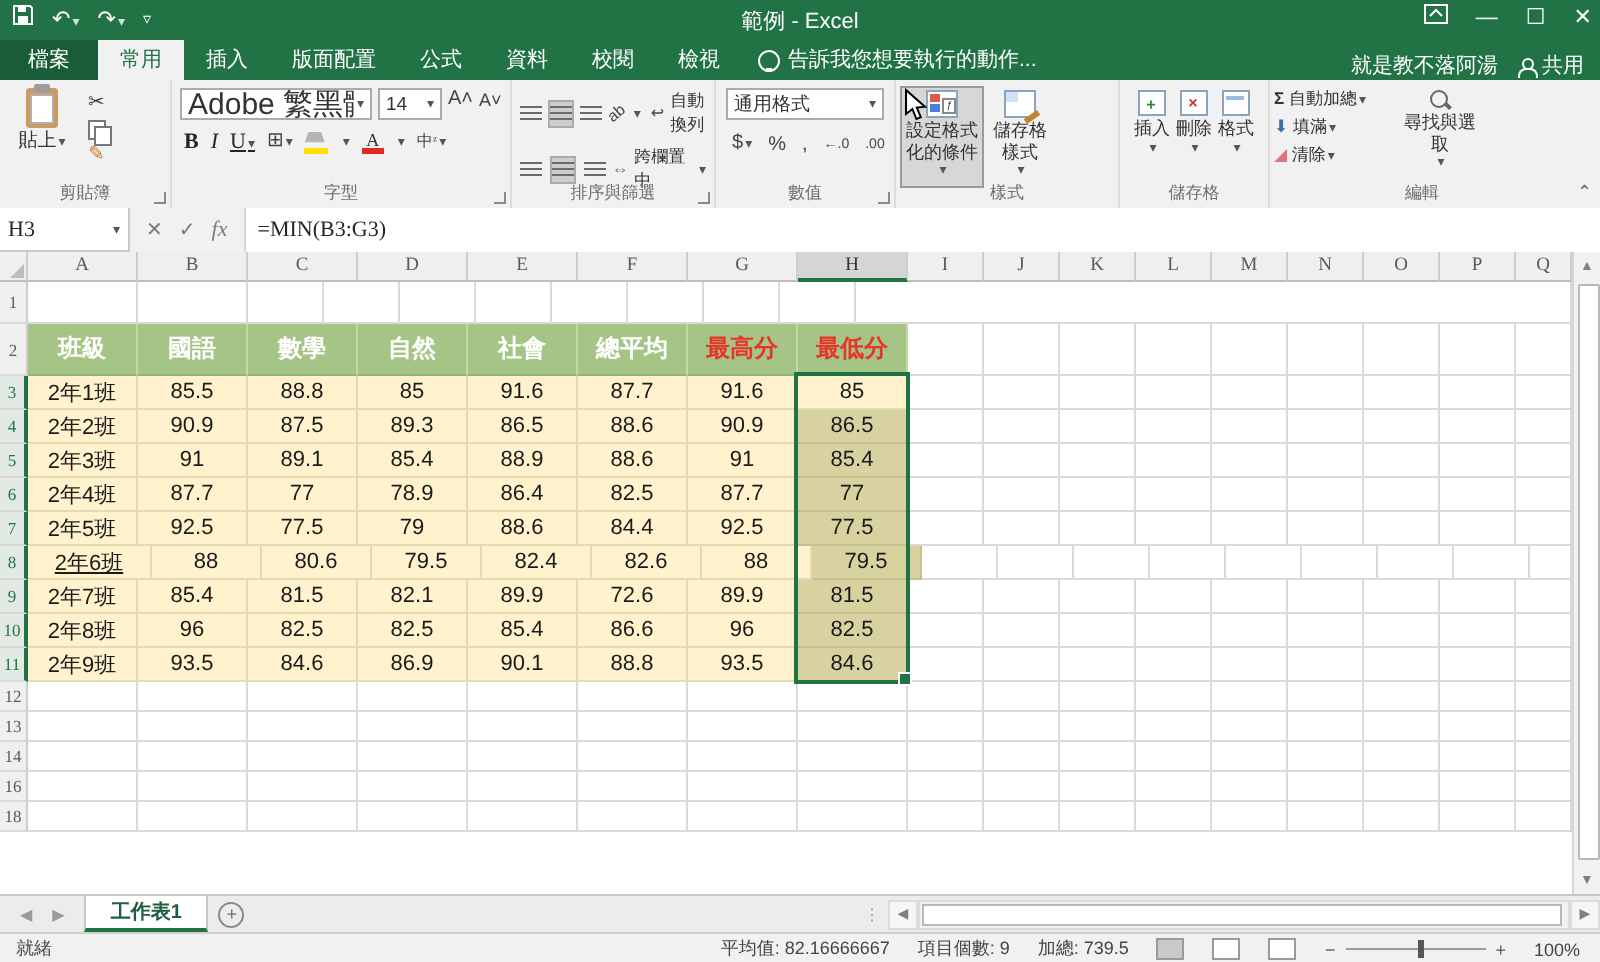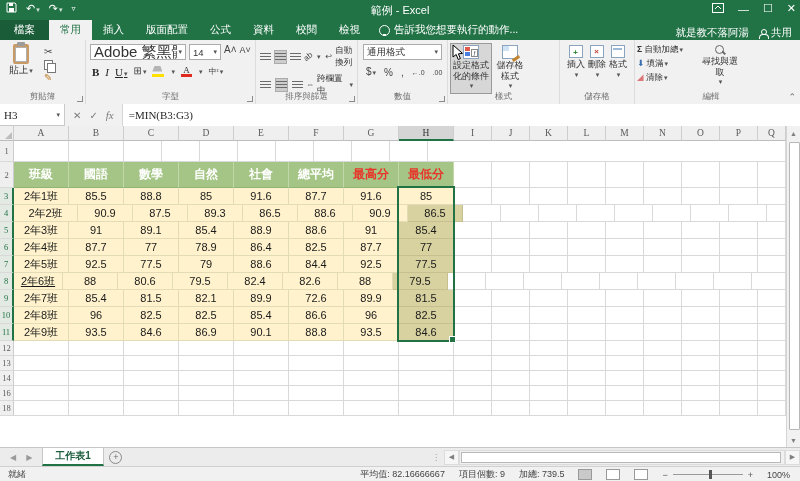--- a/index.html
+++ b/index.html
@@ -453,21 +453,21 @@
           <div class="cell c-empty" style="width: 38px;"></div>
           <div class="cell c-empty" style="width: 38px;"></div>
           <div class="cell c-empty" style="width: 38px;"></div>
           <div class="cell c-empty" style="width: 38px;"></div>
           <div class="cell c-empty" style="width: 38px;"></div>
           <div class="cell c-empty" style="width: 38px;"></div>
           <div class="cell c-empty" style="width: 27px; flex: 1 1 0%;"></div>
         </div>
         <div class="grow" style="height: 17px;">
           <div class="rh selrow">4</div>
-          <div class="cell c-data" style="width: 64px;">2年2班</div>
+          <div class="cell c-data" style="width: 55px;">2年2班</div>
           <div class="cell c-data" style="width: 55px;">90.9</div>
           <div class="cell c-data" style="width: 55px;">87.5</div>
           <div class="cell c-data" style="width: 55px;">89.3</div>
           <div class="cell c-data" style="width: 55px;">86.5</div>
           <div class="cell c-data" style="width: 55px;">88.6</div>
           <div class="cell c-data" style="width: 55px;">90.9</div>
           <div class="cell c-data c-sel" style="width: 55px;">86.5</div>
           <div class="cell c-empty" style="width: 38px;"></div>
           <div class="cell c-empty" style="width: 38px;"></div>
           <div class="cell c-empty" style="width: 38px;"></div>
@@ -533,21 +533,21 @@
           <div class="cell c-empty" style="width: 38px;"></div>
           <div class="cell c-empty" style="width: 38px;"></div>
           <div class="cell c-empty" style="width: 38px;"></div>
           <div class="cell c-empty" style="width: 38px;"></div>
           <div class="cell c-empty" style="width: 38px;"></div>
           <div class="cell c-empty" style="width: 38px;"></div>
           <div class="cell c-empty" style="width: 27px; flex: 1 1 0%;"></div>
         </div>
         <div class="grow" style="height: 17px;">
           <div class="rh selrow">8</div>
-          <div class="cell c-data" style="width: 49px; text-decoration: underline;">2年6班</div>
+          <div class="cell c-data" style="width: 62px; text-decoration: underline;">2年6班</div>
           <div class="cell c-data" style="width: 55px;">88</div>
           <div class="cell c-data" style="width: 55px;">80.6</div>
           <div class="cell c-data" style="width: 55px;">79.5</div>
           <div class="cell c-data" style="width: 55px;">82.4</div>
           <div class="cell c-data" style="width: 55px;">82.6</div>
           <div class="cell c-data" style="width: 55px;">88</div>
           <div class="cell c-data c-sel" style="width: 55px;">79.5</div>
           <div class="cell c-empty" style="width: 38px;"></div>
           <div class="cell c-empty" style="width: 38px;"></div>
           <div class="cell c-empty" style="width: 38px;"></div>

